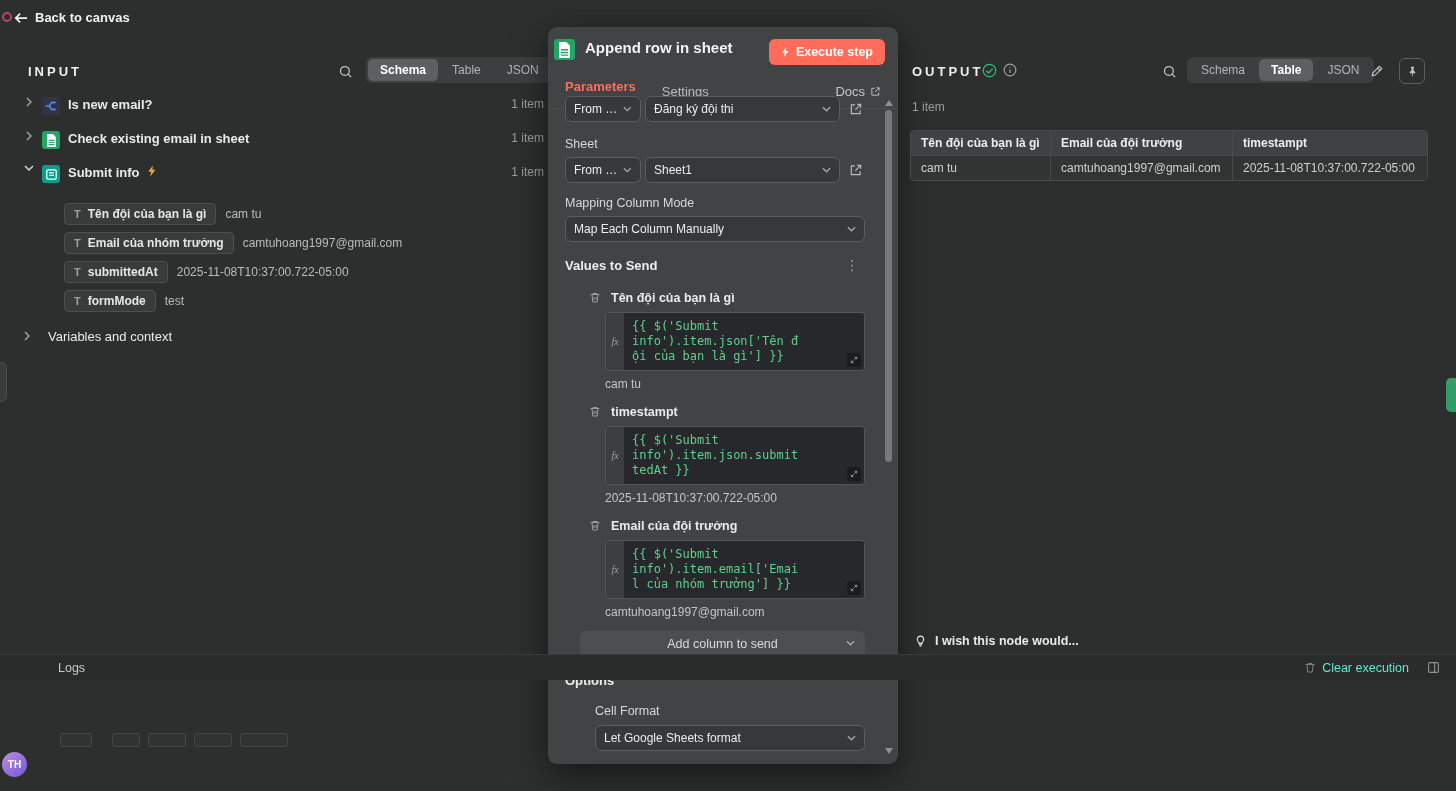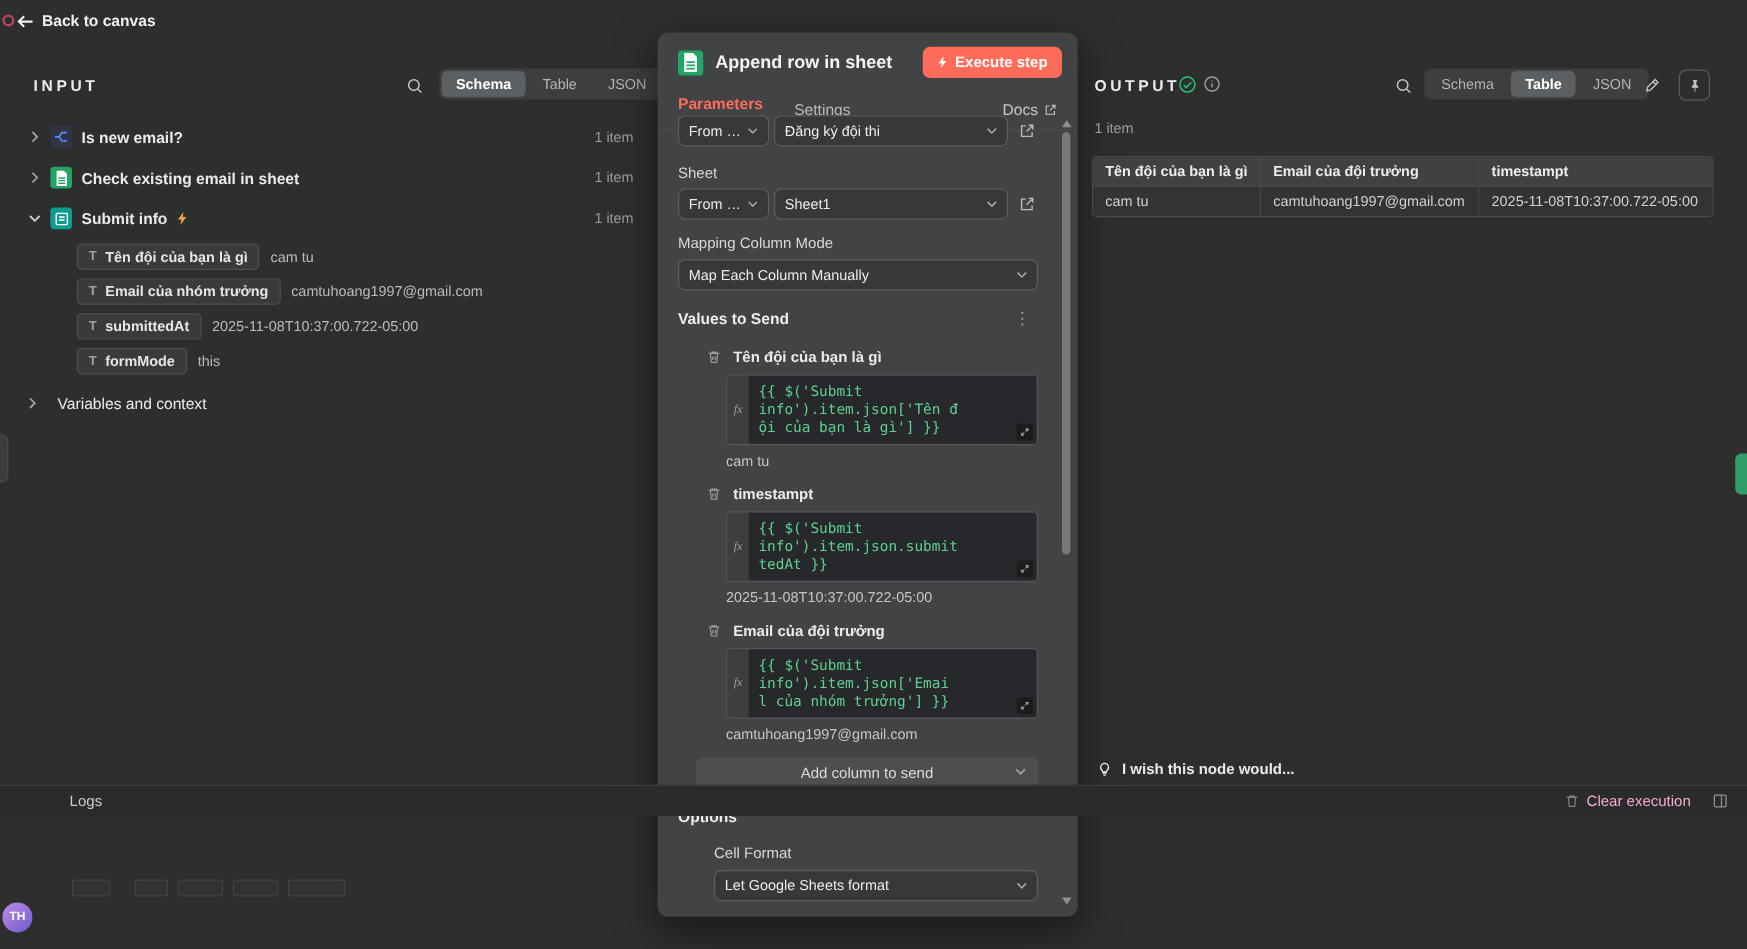--- a/index.html
+++ b/index.html
@@ -17,40 +17,40 @@
   .seg button.active { background:#5d6062; color:#ffffff; font-weight:bold; }
   .panel-title { font-size:13px; font-weight:bold; letter-spacing:3px; color:#ededee; }
 
   
   #input-panel { position:absolute; left:0; top:46px; width:548px; bottom:26px; }
   #input-panel .panel-head { position:relative; height:50px; }
   #input-panel .panel-title { position:absolute; left:28px; top:18px; }
   #input-panel .search { position:absolute; left:336px; top:16px; }
   #input-panel .seg { position:absolute; left:366px; top:11px; }
   .tree { position:absolute; top:51px; left:0; right:0; }
-  .node-row { height:34px; display:flex; align-items:center; padding:0 20px 0 24px; cursor:pointer; }
+  .node-row { height:34px; display:flex; padding:0 4px 0 24px; cursor:pointer; }
   .node-row .chev { width:10px; display:flex; justify-content:center; }
   .node-row .node-icon { margin-left:8px; }
   .node-row .nlabel { margin-left:8px; font-weight:bold; font-size:13px; color:#e9eaeb; }
   .node-row .count { margin-left:auto; font-size:12px; color:#9b9da0; }
   .node-icon { width:18px; height:18px; border-radius:3px; display:flex; align-items:center; justify-content:center; flex:0 0 auto; }
   .icon-if { background:#3e63dd22; }
   .icon-sheets { background:#23a566; }
   .icon-form { background:#0e9c8c; }
   .field-row { height:29px; display:flex; align-items:center; padding-left:64px; cursor:grab; }
   .pill { display:inline-flex; align-items:center; gap:7px; background:#393b3b; border:1px solid #4d4f4f; border-radius:4px; padding:3px 9px; }
   .pill .ptype { color:#9ea0a2; font-size:11px; font-weight:bold; }
   .pill .pname { color:#e5e6e7; font-size:12px; font-weight:bold; }
   .field-row .fvalue { margin-left:9px; font-size:12px; color:#b9bbbd; }
   .vars-row { height:34px; display:flex; align-items:center; padding-left:24px; margin-top:4px; cursor:pointer; }
   .vars-row .vlabel { margin-left:18px; font-weight:normal; font-size:13px; color:#e9eaeb; }
 
   
   #modal { position:absolute; left:548px; top:27px; width:350px; height:737px; background:#414345; border-radius:9px; box-shadow:0 10px 34px rgba(0,0,0,.5); }
-  .m-head { display:flex; align-items:center; padding:12px 13px 0 17px; }
+  .m-head { display:flex; padding:12px 13px 0 6px; }
   .m-head .node-icon { width:21px; height:21px; }
   .m-title { margin-left:10px; font-size:15px; font-weight:bold; color:#f2f3f4; }
   .exec-btn { margin-left:auto; display:flex; align-items:center; gap:6px; background:#ff6d5a; border:none; border-radius:6px; color:#fff; font-family:"Liberation Sans",sans-serif; font-size:12.5px; font-weight:bold; padding:6px 12px; cursor:pointer; }
   .m-tabs { display:flex; align-items:flex-end; gap:26px; margin-top:14px; padding:0 17px; border-bottom:1px solid rgba(255,255,255,.05); }
   .m-tab { font-size:13px; color:#b9bbbd; padding-bottom:9px; cursor:pointer; }
   .m-tab.active { color:#ff6d5a; font-weight:bold; border-bottom:6px solid #4d7c0f; margin-bottom:-1px; }
   .m-tab-docs { margin-left:auto; display:flex; align-items:center; gap:5px; font-size:13px; color:#c6c8ca; padding-bottom:9px; cursor:pointer; }
   .m-content { position:absolute; top:69px; left:17px; width:300px; bottom:10px; overflow:hidden; }
   .dd-row { display:flex; align-items:center; gap:4px; }
   .dd { height:26px; background:#363839; border:1px solid #5b5d5e; border-radius:6px; display:flex; align-items:center; justify-content:space-between; gap:6px; padding:0 8px; font-size:12px; color:#eceded; cursor:pointer; }
@@ -93,21 +93,21 @@
   .otable { position:absolute; left:12px; top:84px; right:28px; display:grid; grid-template-columns:140px 182px 1fr; border:1px solid #484a4b; border-radius:4px; overflow:hidden; }
   .ocell { padding:5px 10px; font-size:12px; border-right:1px solid #484a4b; white-space:nowrap; overflow:hidden; text-overflow:ellipsis; }
   .ocell:nth-child(3n) { border-right:none; }
   .ohead { background:#3f4142; color:#eceded; font-weight:bold; border-bottom:1px solid #484a4b; }
   .orow { background:#323434; color:#ced0d2; }
   .wish { position:absolute; left:16px; bottom:6px; display:flex; align-items:center; gap:8px; font-size:12.5px; font-weight:bold; color:#e8e9ea; cursor:pointer; }
 
   
   #footer { position:absolute; left:0; right:0; bottom:0; height:26px; background:#2a2c2c; border-top:1px solid #3b3d3d; display:flex; align-items:center; padding:0 14px 0 58px; }
   .logs-label { font-size:12.5px; color:#c7c9ca; cursor:pointer; }
-  .clear-exec { margin-left:auto; display:flex; align-items:center; gap:6px; color:#f9a8d4; font-size:12.5px; cursor:pointer; }
+  .clear-exec { margin-left:auto; display:flex; align-items:center; gap:6px; color:#5eead4; font-size:12.5px; cursor:pointer; }
   .popout { margin-left:16px; }
   .avatar { position:absolute; left:2px; top:752px; width:25px; height:25px; border-radius:50%; background:linear-gradient(135deg,#c08ae6,#6f5bd0); display:flex; align-items:center; justify-content:center; font-size:10px; font-weight:bold; color:#fff; cursor:pointer; z-index:5; }
   .ghosts { position:absolute; top:733px; left:0; height:15px; }
   .ghost { position:absolute; top:0; height:14px; border:1px solid rgba(255,255,255,.09); background:rgba(255,255,255,.02); border-radius:3px; }
   .edge-left { position:absolute; left:-5px; top:362px; width:12px; height:40px; background:#3a3c3c; border:1px solid #4c4e4e; border-radius:6px; cursor:pointer; }
   .edge-right { position:absolute; right:0; top:378px; width:10px; height:34px; background:#2f9e68; border-radius:5px 0 0 5px; cursor:pointer; }
 </style>
 </head>
 <body>
 
@@ -210,21 +210,21 @@
           <span class="ptype">T</span>
           <span class="pname">submittedAt</span>
         </span>
         <span class="fvalue">2025-11-08T10:37:00.722-05:00</span>
       </div>
       <div class="field-row">
         <span class="pill">
           <span class="ptype">T</span>
           <span class="pname">formMode</span>
         </span>
-        <span class="fvalue">this</span>
+        <span class="fvalue">test</span>
       </div>
 
       <div class="vars-row">
         <span class="chev"><svg width="6" height="10" viewBox="0 0 6 10">
               <path d="M1 1l4 4-4 4" fill="none" stroke="#9fa1a3" stroke-width="1.5"></path>
             </svg></span>
         <span class="vlabel">Variables and context</span>
       </div>
     </div>
   </div>
@@ -368,21 +368,21 @@
             <button class="icon-btn">
               <svg width="12" height="13" viewBox="0 0 24 24" fill="none" stroke="#9a9c9e" stroke-width="2">
                   <path d="M3 6h18M8 6V4h8v2M6 6l1.5 15h9L18 6M10 11v6M14 11v6"></path>
                 </svg>
             </button>
             <span class="vf-name">Email của đội trưởng</span>
           </div>
           <div class="expr">
             <span class="gutter">fx</span>
             <div class="code">
-              <div>{{ $('Submit info').item.json['Emai</div>
+              <div>{{ $('Submit info').item.email['Emai</div>
               <div>l của nhóm trưởng'] }}</div>
             </div>
             <span class="expand">
               <svg width="8" height="8" viewBox="0 0 24 24" fill="none" stroke="#a7a9ab" stroke-width="2.5">
                   <path d="M14 4h6v6M10 20H4v-6M20 4l-7 7M4 20l7-7"></path>
                 </svg>
             </span>
           </div>
           <div class="vf-result">camtuhoang1997@gmail.com</div>
         </div>

